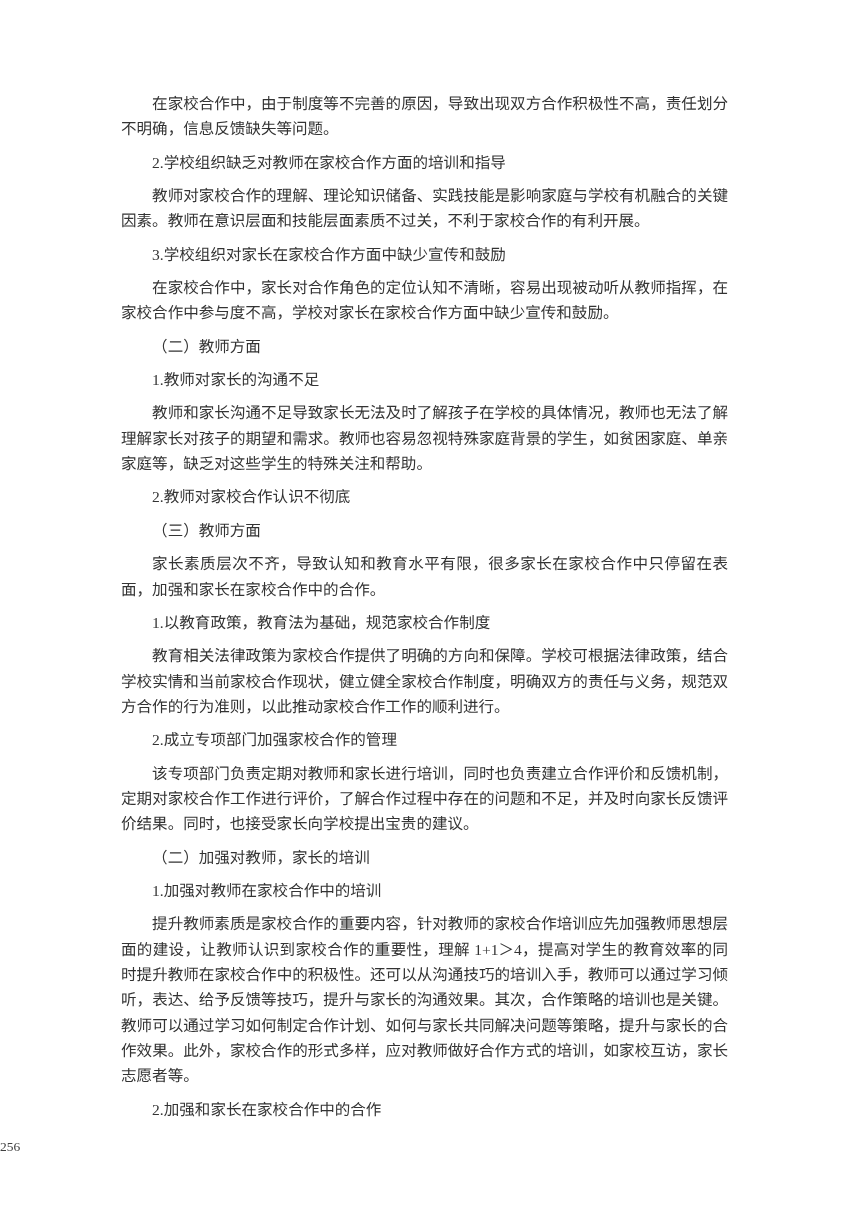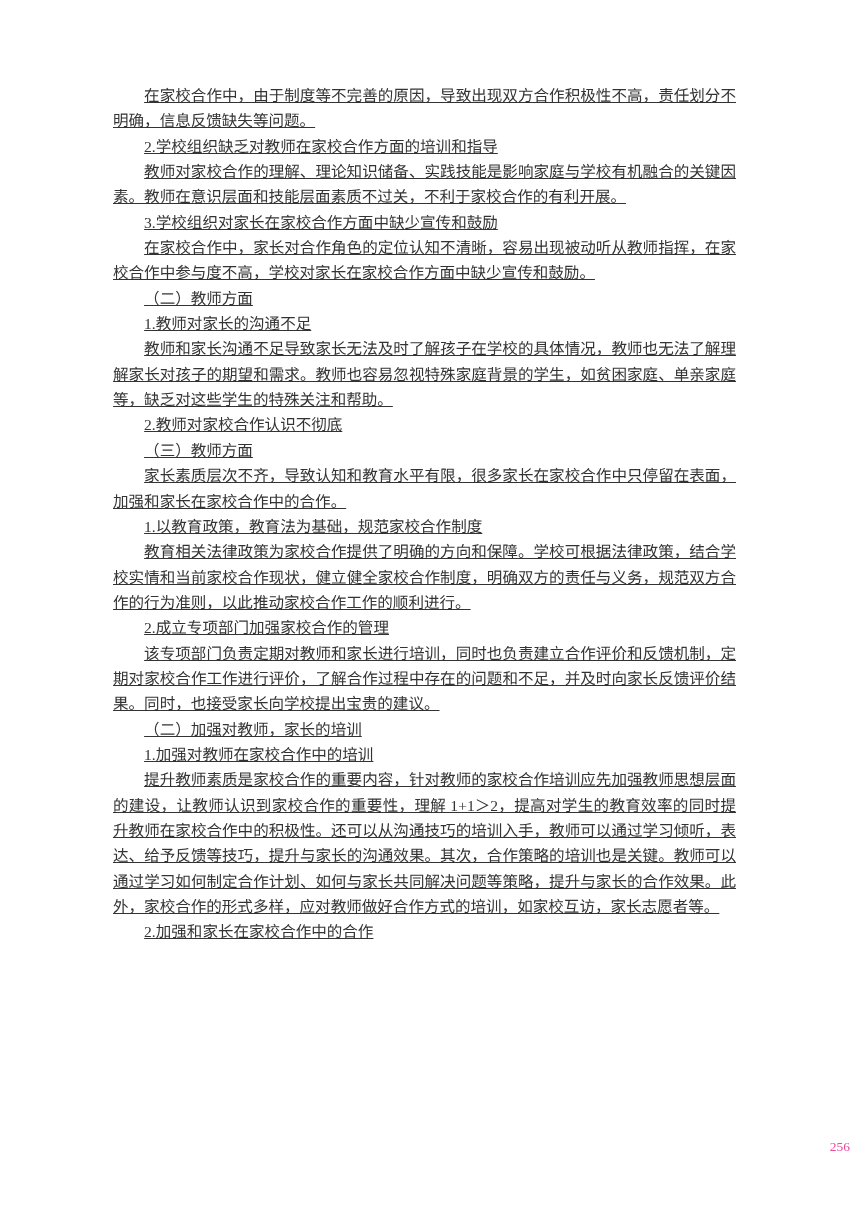--- a/index.html
+++ b/index.html
@@ -22,32 +22,31 @@
     width: 623px;
     color: #333333;
     font-size: 15.55px;
     line-height: 25.35px;
     text-align: justify;
     text-justify: inter-ideograph;
     word-break: normal;
     overflow-wrap: break-word;
   }
   .para {
-    margin: 0;
+    margin: 8px;
     padding: 0;
     text-indent: 2em;
-    text-decoration: underline;
   }
   .page-footer {
     position: absolute;
     left: 0;
     right: 0;
     top: 1138px;
-    text-align: right;
-    color: #ec4899;
+    text-align: left;
+    color: #404040;
     font-size: 13.5px;
     line-height: 18px;
   }
 </style>
 </head>
 <body>
 
 <div class="page">
 
   <main class="doc-body">
@@ -62,21 +61,21 @@
       <p class="para">教师和家长沟通不足导致家长无法及时了解孩子在学校的具体情况，教师也无法了解理解家长对孩子的期望和需求。教师也容易忽视特殊家庭背景的学生，如贫困家庭、单亲家庭等，缺乏对这些学生的特殊关注和帮助。</p>
       <p class="para">2.教师对家校合作认识不彻底</p>
       <p class="para">（三）教师方面</p>
       <p class="para">家长素质层次不齐，导致认知和教育水平有限，很多家长在家校合作中只停留在表面，加强和家长在家校合作中的合作。</p>
       <p class="para">1.以教育政策，教育法为基础，规范家校合作制度</p>
       <p class="para">教育相关法律政策为家校合作提供了明确的方向和保障。学校可根据法律政策，结合学校实情和当前家校合作现状，健立健全家校合作制度，明确双方的责任与义务，规范双方合作的行为准则，以此推动家校合作工作的顺利进行。</p>
       <p class="para">2.成立专项部门加强家校合作的管理</p>
       <p class="para">该专项部门负责定期对教师和家长进行培训，同时也负责建立合作评价和反馈机制，定期对家校合作工作进行评价，了解合作过程中存在的问题和不足，并及时向家长反馈评价结果。同时，也接受家长向学校提出宝贵的建议。</p>
       <p class="para">（二）加强对教师，家长的培训</p>
       <p class="para">1.加强对教师在家校合作中的培训</p>
-      <p class="para">提升教师素质是家校合作的重要内容，针对教师的家校合作培训应先加强教师思想层面的建设，让教师认识到家校合作的重要性，理解 1+1＞2，提高对学生的教育效率的同时提升教师在家校合作中的积极性。还可以从沟通技巧的培训入手，教师可以通过学习倾听，表达、给予反馈等技巧，提升与家长的沟通效果。其次，合作策略的培训也是关键。教师可以通过学习如何制定合作计划、如何与家长共同解决问题等策略，提升与家长的合作效果。此外，家校合作的形式多样，应对教师做好合作方式的培训，如家校互访，家长志愿者等。</p>
+      <p class="para">提升教师素质是家校合作的重要内容，针对教师的家校合作培训应先加强教师思想层面的建设，让教师认识到家校合作的重要性，理解 1+1＞4，提高对学生的教育效率的同时提升教师在家校合作中的积极性。还可以从沟通技巧的培训入手，教师可以通过学习倾听，表达、给予反馈等技巧，提升与家长的沟通效果。其次，合作策略的培训也是关键。教师可以通过学习如何制定合作计划、如何与家长共同解决问题等策略，提升与家长的合作效果。此外，家校合作的形式多样，应对教师做好合作方式的培训，如家校互访，家长志愿者等。</p>
       <p class="para">2.加强和家长在家校合作中的合作</p>
     </main>
 
   <footer class="page-footer">
     <span>256</span>
   </footer>
 
 </div>
 
 </body></html>

